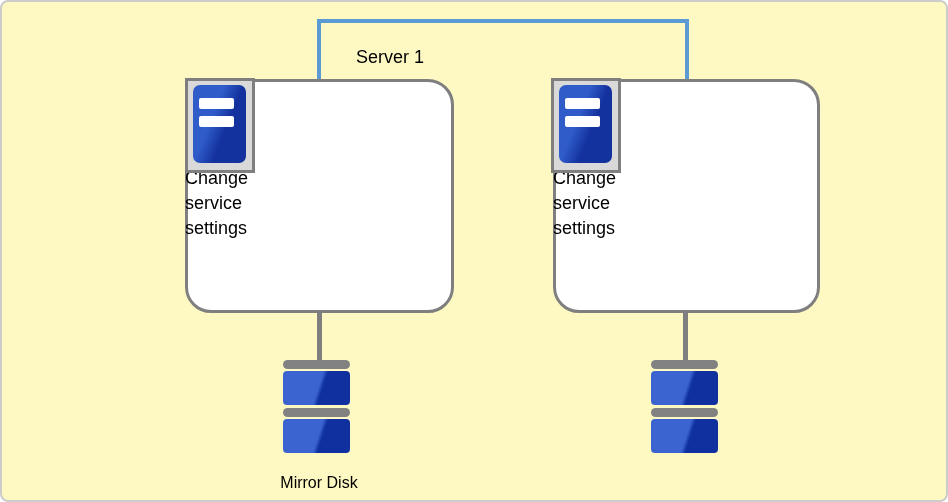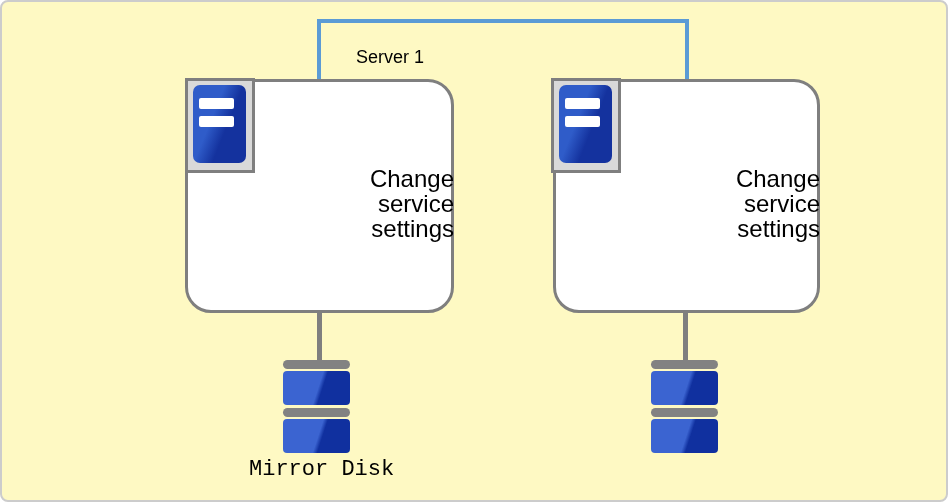--- a/index.html
+++ b/index.html
@@ -56,22 +56,22 @@
     border: 3px solid #7f7f7f;
     border-radius: 26px;
     background: #ffffff;
   }
   .service-box.b1 { left: 183px; width: 269px; }
   .service-box.b2 { left: 551px; width: 267px; }
 
   .box-text {
     position: absolute;
     top: 164px;
-    text-align: right;
-    font-size: 24px;
+    text-align: left;
+    font-size: 18px;
     line-height: 25px;
     color: #000000;
     white-space: pre-line;
   }
   .box-text.t1 { left: 183px; width: 269px; }
   .box-text.t2 { left: 551px; width: 267px; }
 
   
   .server-icon {
     position: absolute;
@@ -129,27 +129,26 @@
   .disk-platter {
     margin-top: 2px;
     width: 67px; height: 34px;
     border-radius: 4px;
     background: linear-gradient(108deg, #3b64d1 52%, #10309f 58%);
   }
 
   
   .disk-label {
     position: absolute;
-    left: 247px; top: 455px;
+    left: 247px; top: 472px;
     width: 140px;
     text-align: center;
-    font-size: 22px;
+    font-size: 16px;
     color: #000000;
     white-space: nowrap;
-    font-family: Liberation Mono, monospace;
   }
 </style>
 </head>
 <body>
 
 <div class="canvas">
 
   <div class="link-h"></div>
   <div class="link-v left"></div>
   <div class="link-v right"></div>

